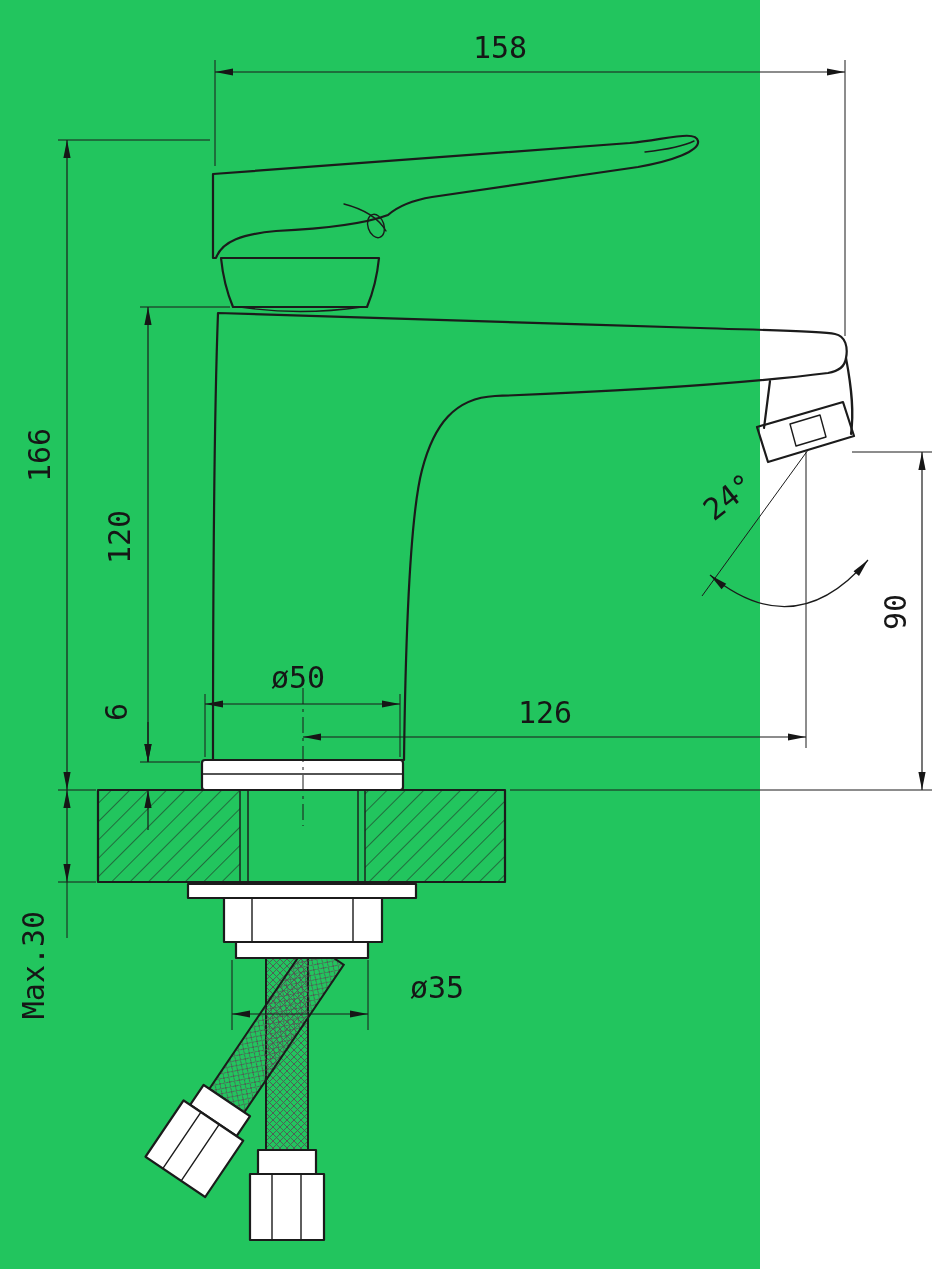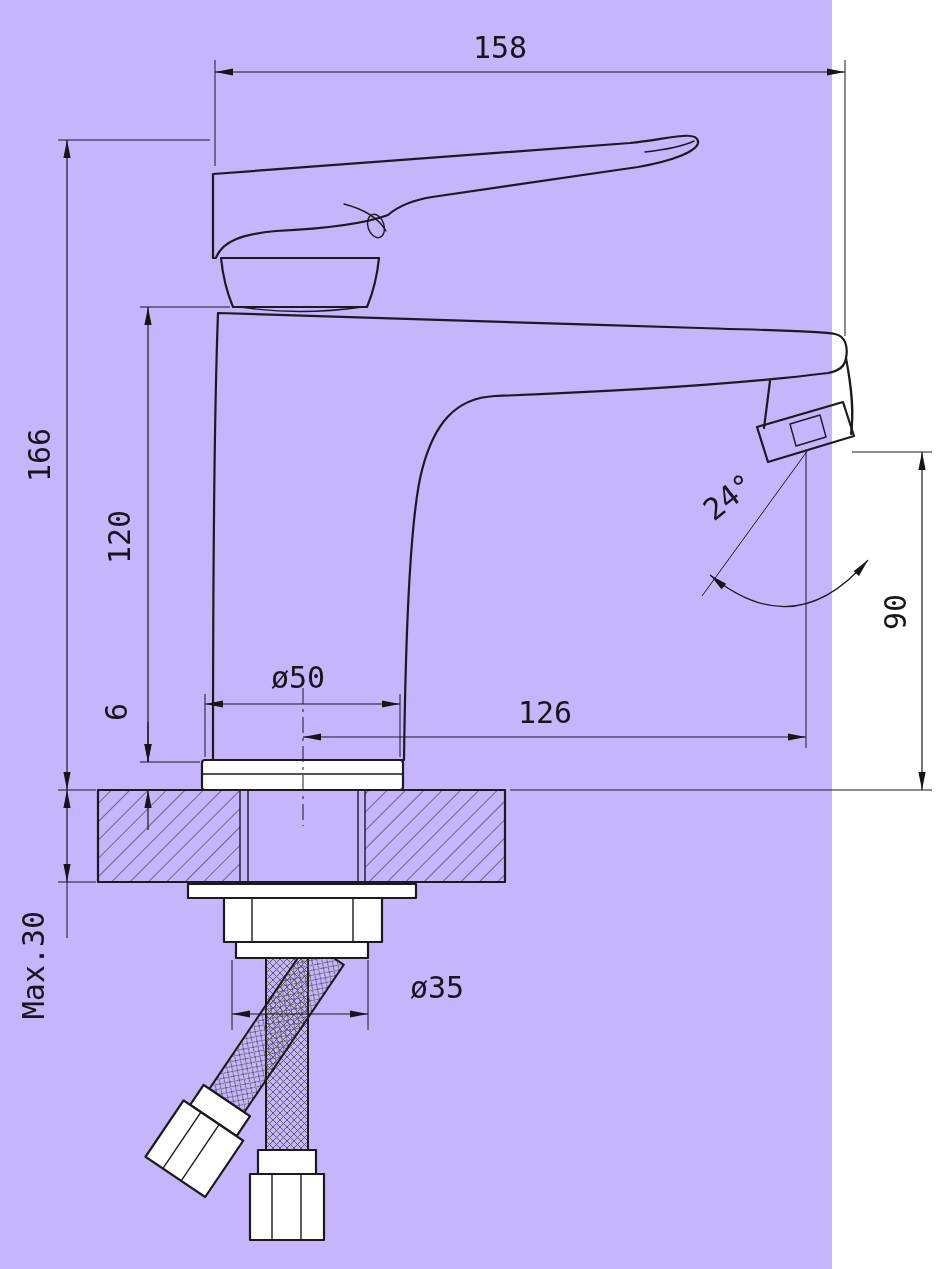--- a/index.html
+++ b/index.html
@@ -1,16 +1,16 @@
 <!DOCTYPE html>
 <html><head>
 <meta charset="utf-8">
 <style>
   html,body{margin:0;padding:0;background:#ffffff;}
-  .stage{width:832px;height:1269px;position:relative;background:#c4b5fd;}
+  .stage{width:760px;height:1269px;position:relative;background:#22c55e;}
   svg{display:block;}
   .obj{fill:none;stroke:#1b1b1b;stroke-width:2.2;stroke-linejoin:round;stroke-linecap:round;}
   .obj-thin{fill:none;stroke:#1b1b1b;stroke-width:1.4;stroke-linejoin:round;stroke-linecap:round;}
   .fillw{fill:#ffffff;stroke:#1b1b1b;stroke-width:2.2;stroke-linejoin:round;}
   .dim{fill:none;stroke:#1b1b1b;stroke-width:1.2;}
   .ext{fill:none;stroke:#1b1b1b;stroke-width:1;}
   .cline{fill:none;stroke:#1b1b1b;stroke-width:1;stroke-dasharray:16 5 3 5;}
   .braid{fill:url(#braid);stroke:#1b1b1b;stroke-width:2;}
   .hatchfill{fill:url(#hatch);stroke:none;}
   .dimtext{font-family:"DejaVu Sans Mono","Liberation Mono",monospace;font-size:30px;fill:#161616;}

